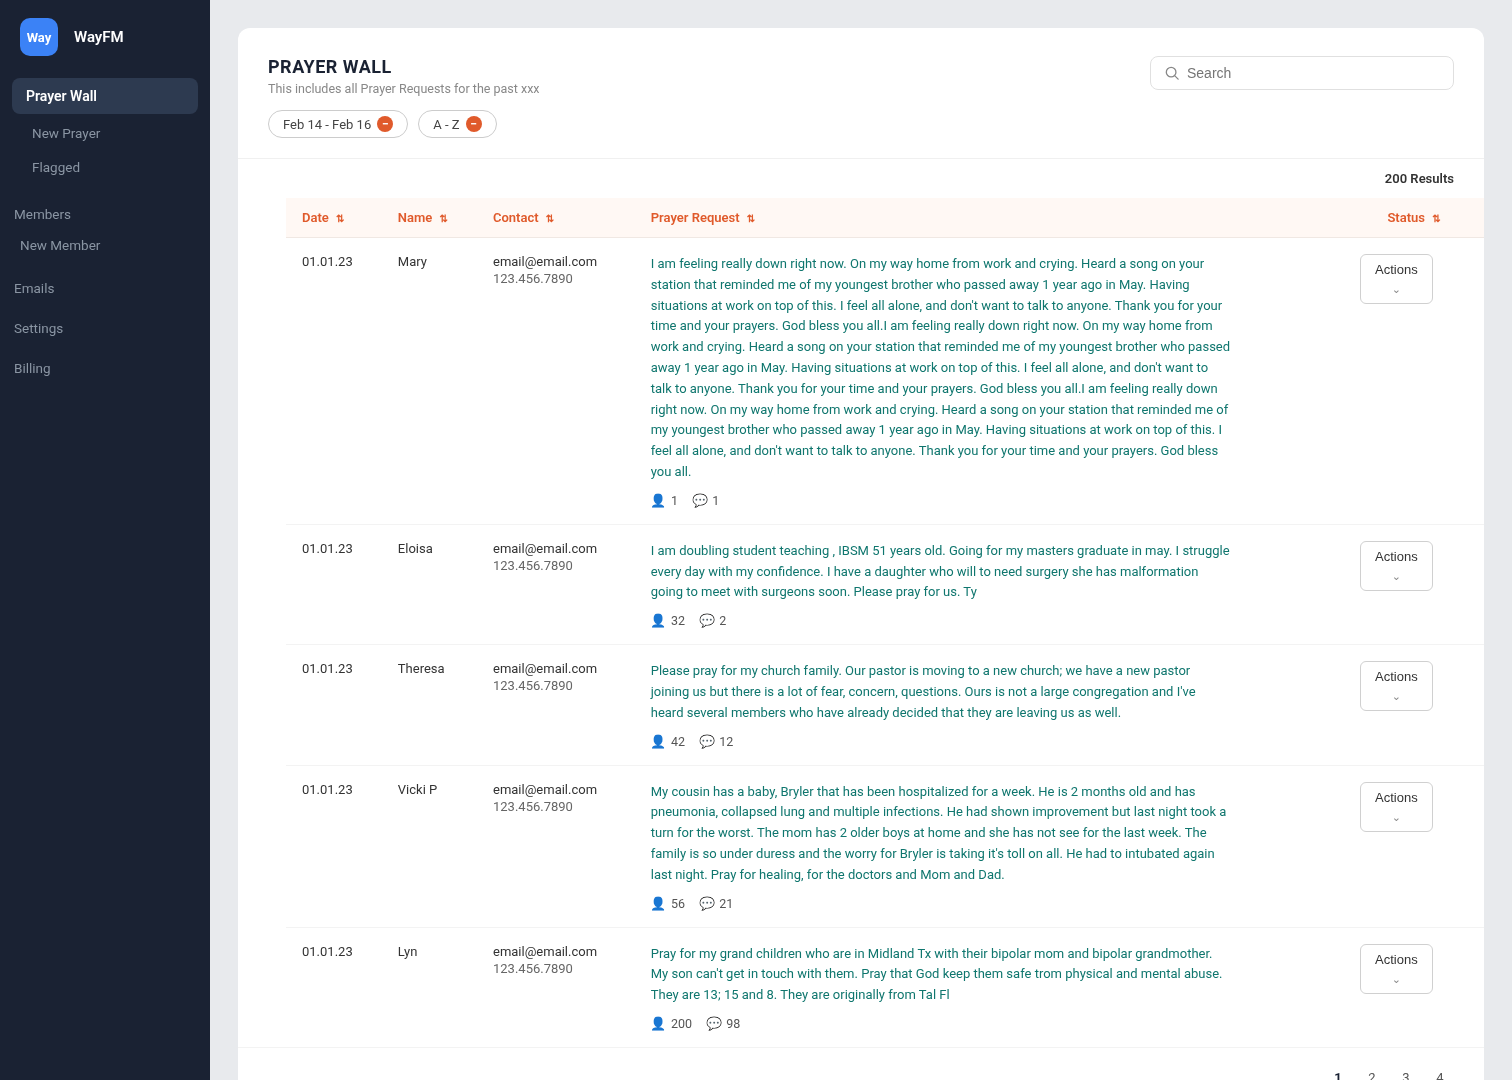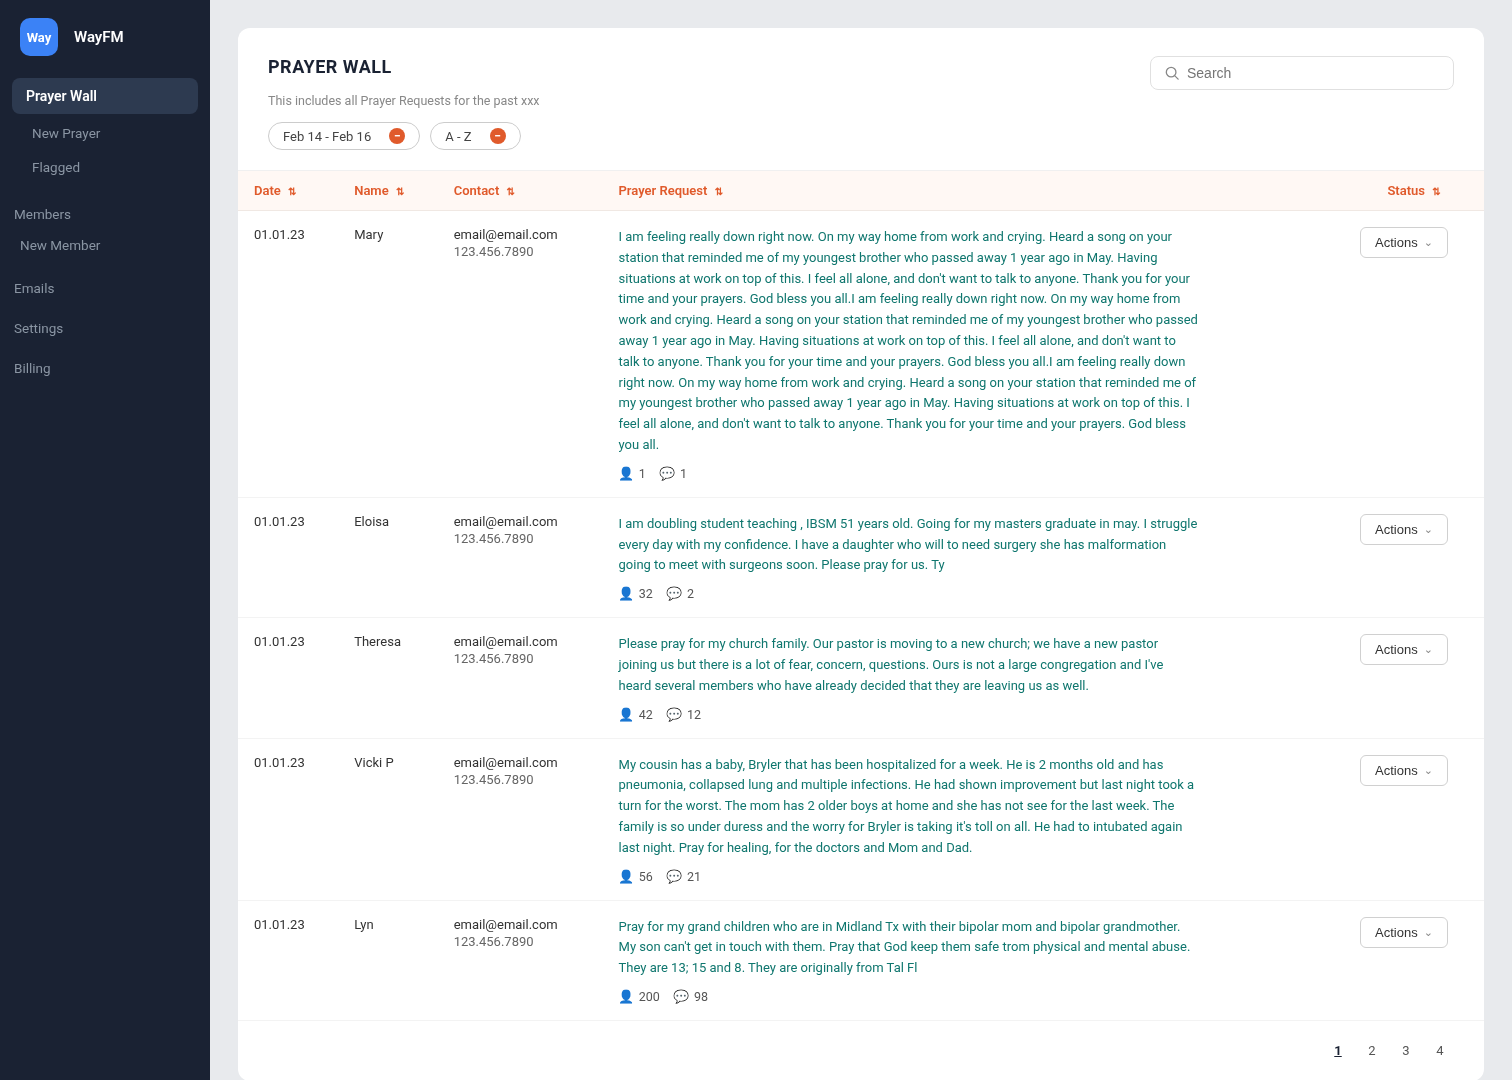--- a/index.html
+++ b/index.html
@@ -99,31 +99,31 @@
     .header-title {
       font-size: 18px;
       font-weight: 700;
       color: #1a2233;
       text-transform: uppercase;
       letter-spacing: 0.5px;
     }
     .header-subtitle {
       font-size: 12.5px;
       color: #888;
-      margin-top: 16px;
+      margin-top: 4px;
     }
     .header-filters {
       display: flex;
       gap: 10px;
       margin-top: 14px;
     }
     .filter-pill {
       display: flex;
       align-items: center;
-      gap: 18px;
+      gap: 6px;
       border: 1.5px solid #ccc;
       border-radius: 20px;
       padding: 5px 14px;
       font-size: 13px;
       color: #444;
       cursor: pointer;
       background: #fff;
     }
     .filter-pill .minus-icon {
       width: 16px;
@@ -167,20 +167,21 @@
       text-align: right;
       font-size: 13px;
       font-weight: 600;
       color: #333;
     }
 
     
     .table-container {
       flex: 1;
       overflow-y: auto;
+      padding-left: 48px;
     }
     table {
       width: 100%;
       border-collapse: collapse;
     }
     thead tr {
       background: #fff8f4;
     }
     th {
       padding: 12px 16px;
@@ -237,20 +238,21 @@
       align-items: center;
       gap: 6px;
       border: 1.5px solid #d0d0d0;
       border-radius: 6px;
       padding: 7px 14px;
       font-size: 13px;
       color: #333;
       background: #fff;
       cursor: pointer;
       white-space: nowrap;
+      flex-direction: column;
     }
     .actions-btn .chevron {
       font-size: 11px;
       color: #888;
     }
 
     .status-col {
       width: 140px;
       text-align: center;
     }
@@ -333,20 +335,23 @@
       </div>
       <div class="search-box">
         <svg class="search-icon-svg" width="14" height="14" viewBox="0 0 16 16" fill="none">
           <circle cx="7" cy="7" r="5.5" stroke="#888" stroke-width="1.5"></circle>
           <line x1="11" y1="11" x2="15" y2="15" stroke="#888" stroke-width="1.5" stroke-linecap="round"></line>
         </svg>
         <input type="text" placeholder="Search" style="">
       </div>
     </div>
 
+    <div class="results-bar">
+      <span>200 Results</span>
+    </div>
 
     <div class="table-container">
       <table>
         <thead>
           <tr>
             <th>
               <span>Date</span>
               <span class="sort-icon">⇅</span>
             </th>
             <th>

